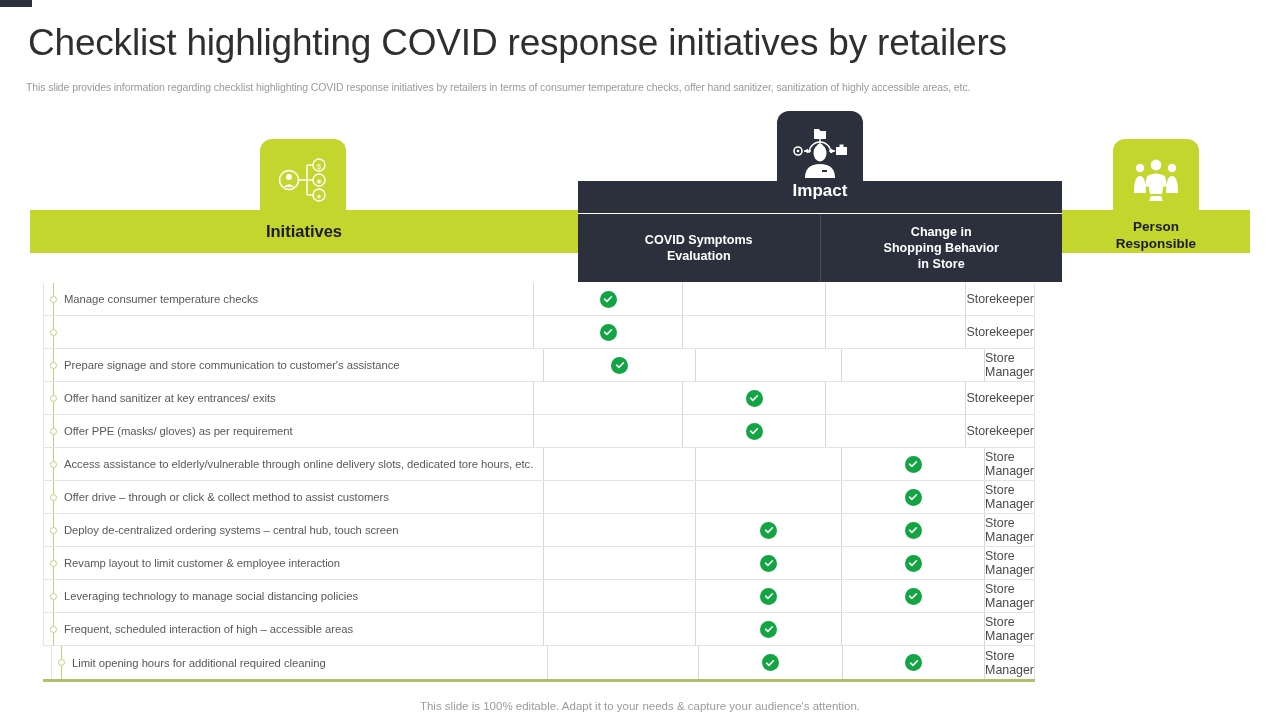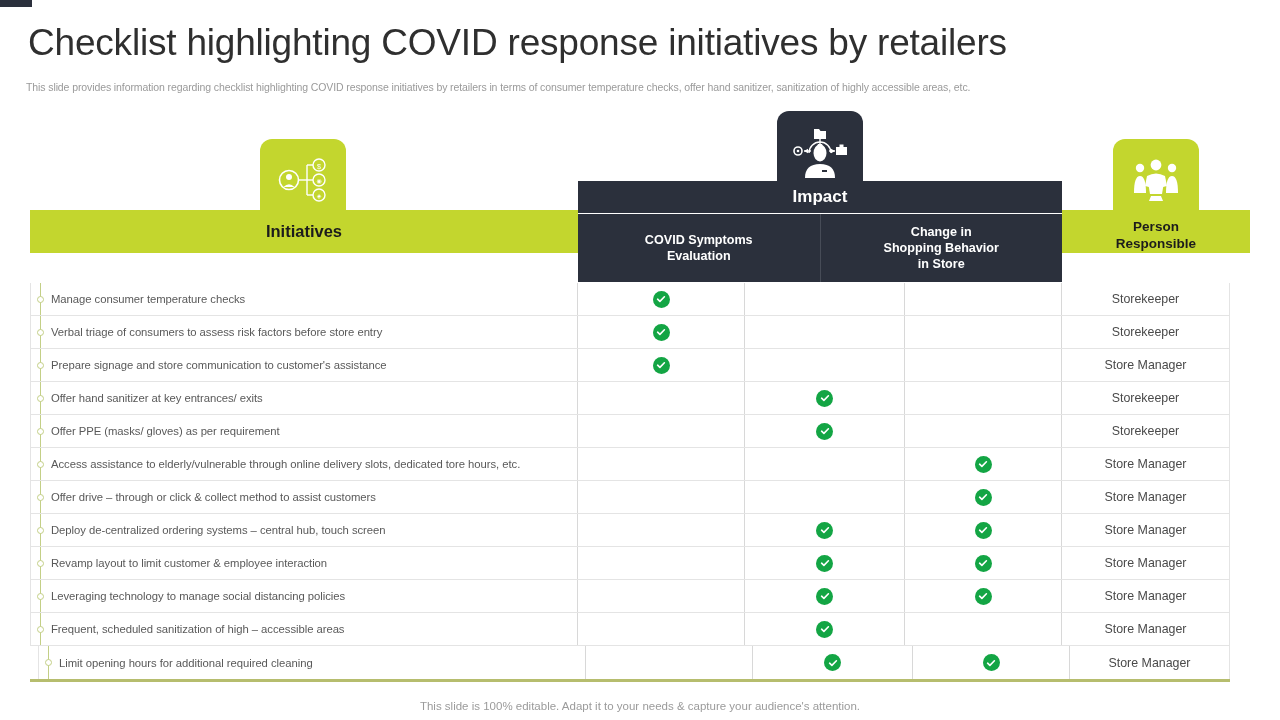--- a/index.html
+++ b/index.html
@@ -84,21 +84,21 @@
   }
   .hdr-person span {
     font-size: 13.5px; font-weight: bold; color: #1c1c1c; line-height: 1.25;
   }
 
   .hdr-impact {
     position: absolute;
     left: 578px; top: 181px;
     width: 484px; height: 32px;
     background: #2b303c;
-    display: flex; align-items: center; justify-content: center;
+    display: flex; align-items: flex-start; justify-content: center;
   }
   .hdr-impact span {
     font-size: 17px; font-weight: bold; color: #ffffff;
   }
 
   .impact-sub {
     position: absolute;
     left: 578px; top: 214px;
     width: 484px; height: 68px;
     background: #2b303c;
@@ -114,25 +114,24 @@
     padding: 0 6px;
   }
   .impact-sub .sub-cell:last-child { border-right: none; }
   .impact-sub .sub-cell span {
     font-size: 12.6px; font-weight: bold; color: #ffffff; line-height: 1.28;
   }
 
   
   .table-body {
     position: absolute;
-    left: 30px;
+    left: 43px;
     top: 283px;
-    width: 1200px;
+    width: 992px;
     border-bottom: 3px solid #b6bd6e;
-    text-align: center;
   }
   .row {
     display: flex;
     height: 33px;
     border-bottom: 1px solid #e4e4e4;
   }
   .row:last-child { border-bottom: none; padding-left: 8px; }
 
   .cell-initiative {
     width: 548px;
@@ -334,21 +333,20 @@
         </span>
       </div>
       <div class="cell-person">
         <span>Storekeeper</span>
       </div>
     </div>
     <div class="row">
       <div class="cell-initiative">
         <span class="bullet-line"></span>
         <span class="bullet-dot"></span>
-        <span>Verbal triage of consumers to assess risk factors before store entry</span>
       </div>
       <div class="cell-check">
         <span class="check">
           <svg width="10" height="10" viewBox="0 0 10 10">
             <path d="M1.6 5.2 L3.9 7.4 L8.4 2.8" fill="none" stroke="#ffffff" stroke-width="1.6" stroke-linecap="round" stroke-linejoin="round"></path>
           </svg>
         </span>
       </div>
       <div class="cell-check wide">
         <span class="check off">
@@ -613,21 +611,21 @@
         </span>
       </div>
       <div class="cell-person">
         <span>Store Manager</span>
       </div>
     </div>
     <div class="row">
       <div class="cell-initiative">
         <span class="bullet-line"></span>
         <span class="bullet-dot"></span>
-        <span>Frequent, scheduled sanitization of high – accessible areas</span>
+        <span>Frequent, scheduled interaction of high – accessible areas</span>
       </div>
       <div class="cell-check">
         <span class="check off">
           <svg width="10" height="10" viewBox="0 0 10 10">
             <path d="M1.6 5.2 L3.9 7.4 L8.4 2.8" fill="none" stroke="#ffffff" stroke-width="1.6" stroke-linecap="round" stroke-linejoin="round"></path>
           </svg>
         </span>
       </div>
       <div class="cell-check wide">
         <span class="check">

